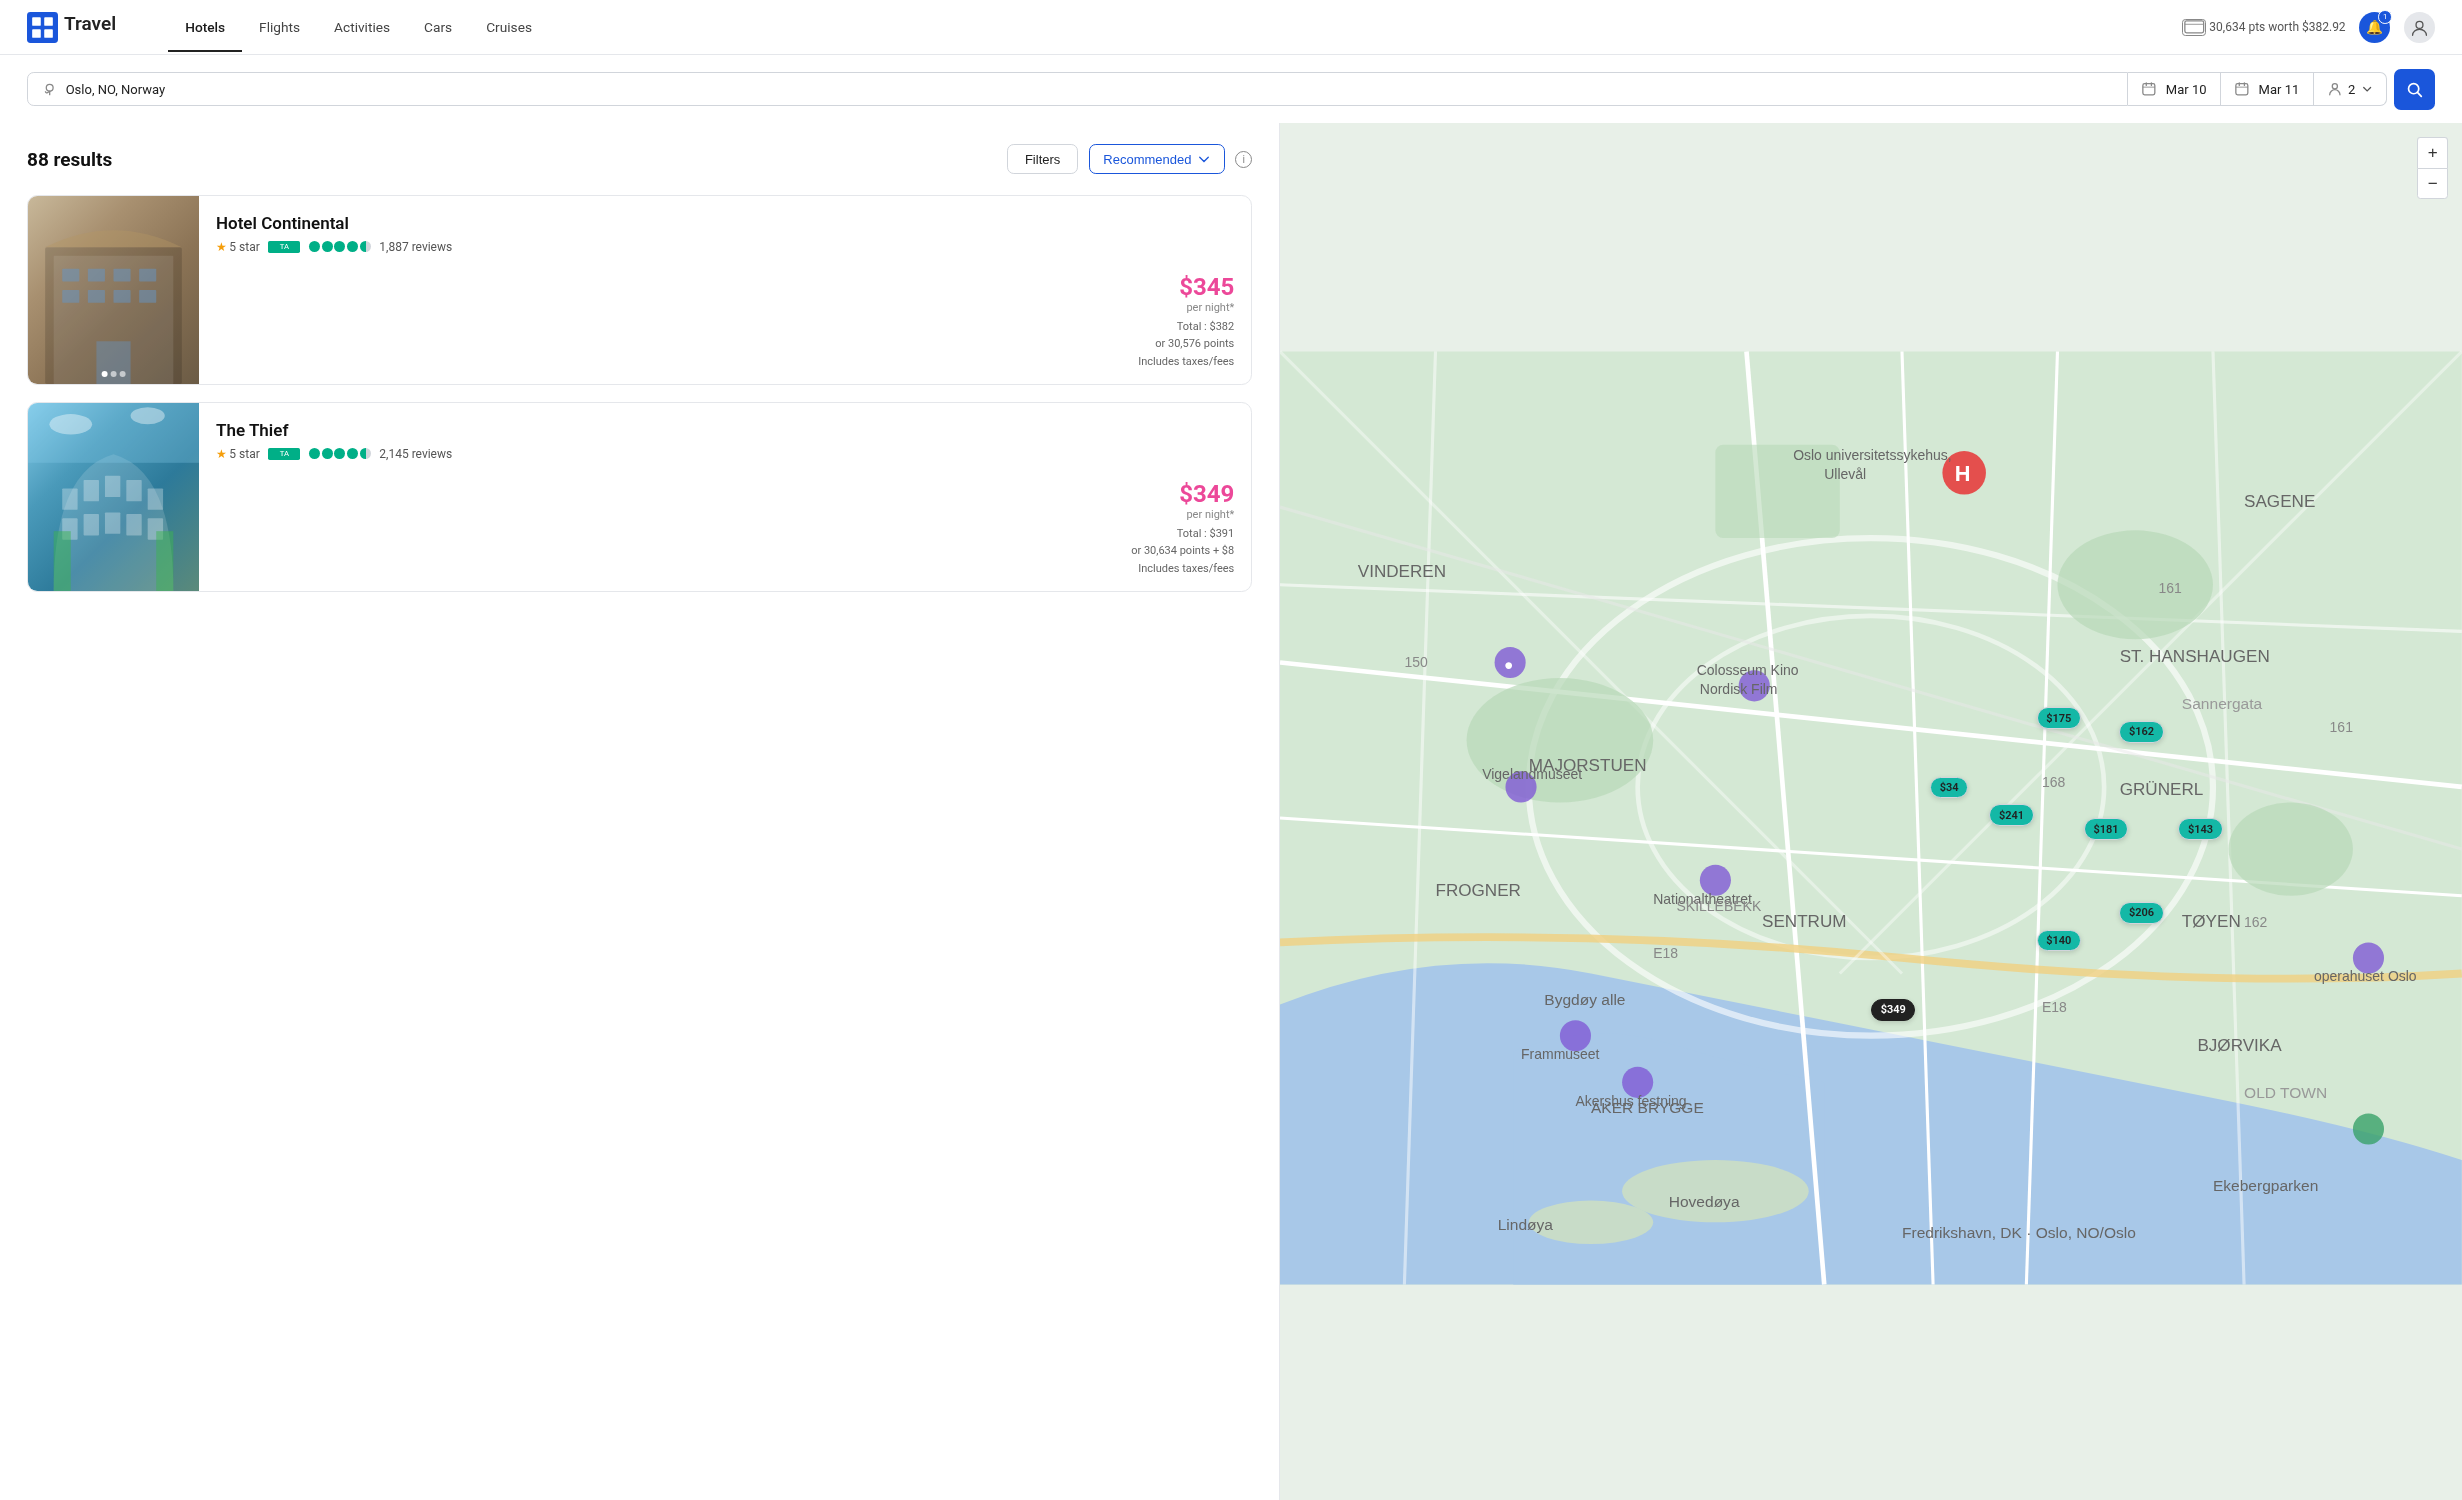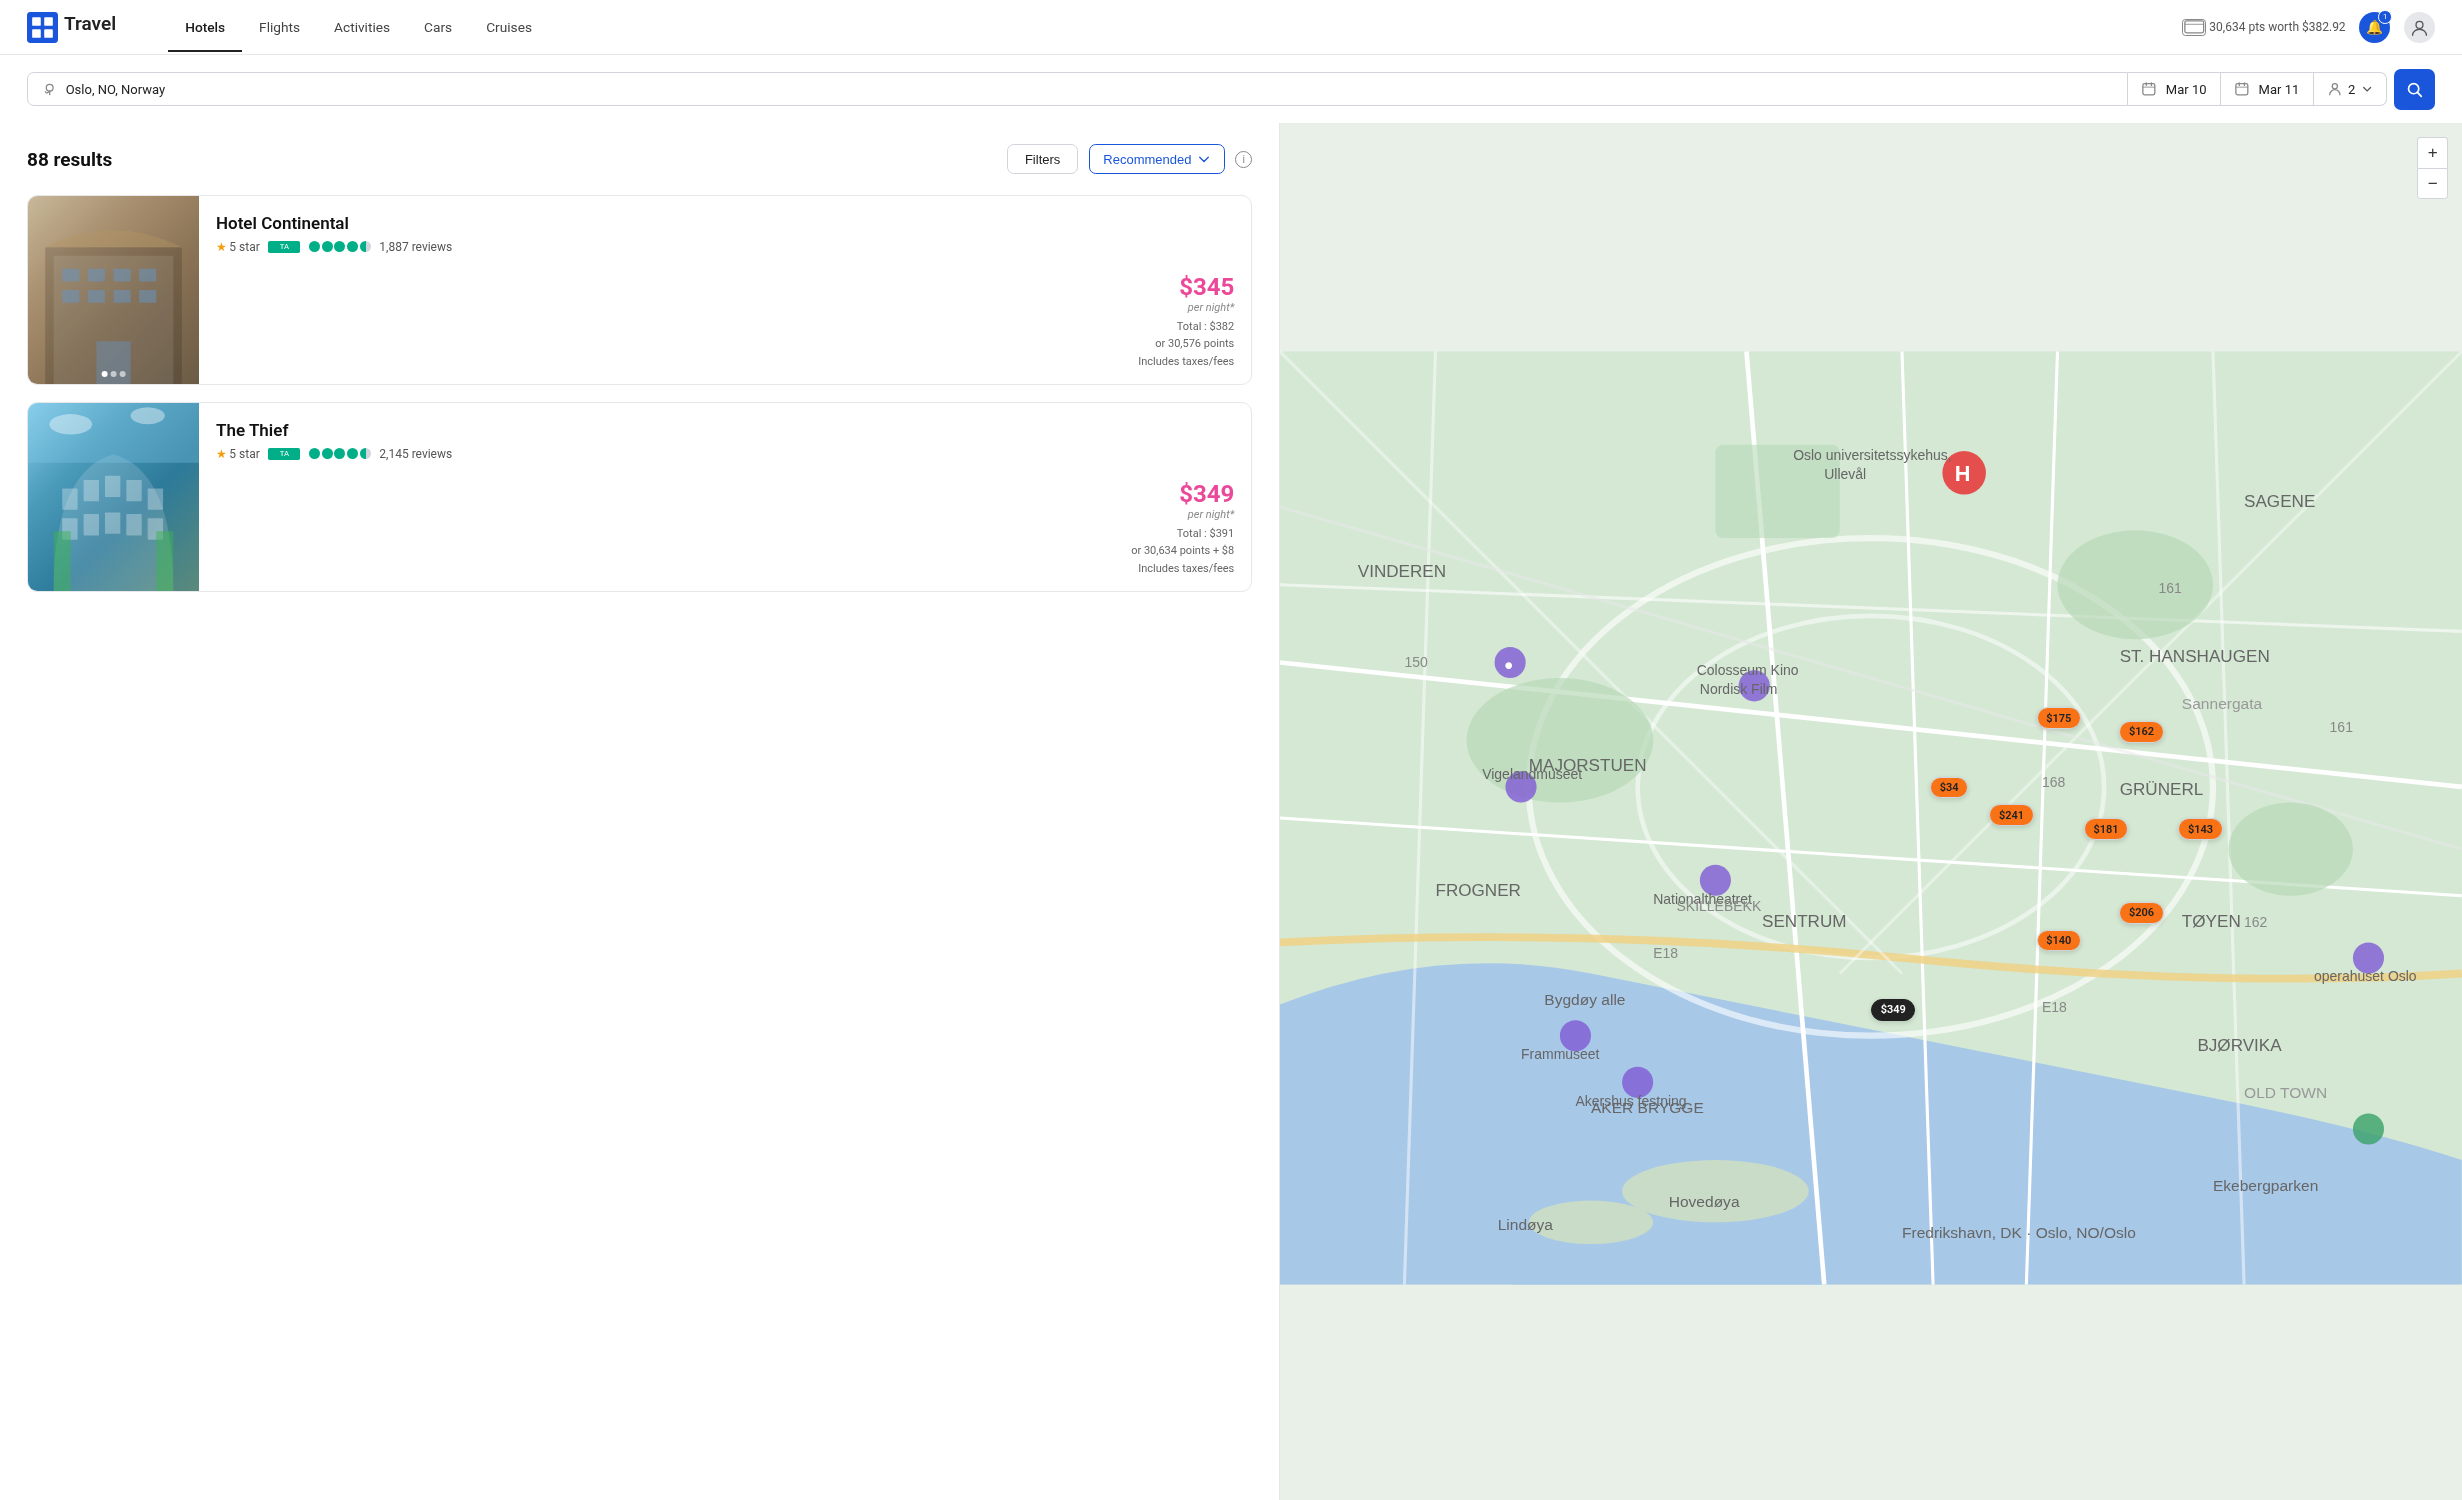--- a/index.html
+++ b/index.html
@@ -342,21 +342,20 @@
       text-align: right;
     }
     .hotel-price {
       font-size: 24px;
       font-weight: 700;
       color: #ec4899;
     }
     .per-night {
       font-size: 11px;
       color: #888;
-      font-style: italic;
     }
     .price-details {
       margin-top: 3.4px;
       font-size: 11px;
       color: #666;
       text-align: right;
       line-height: 1.6;
     }
 
     
@@ -399,21 +398,21 @@
       border-radius: 3.4px 3.4px 0 0;
       border-bottom: none;
     }
     .map-control-btn:last-child {
       border-radius: 0 0 3.4px 3.4px;
     }
 
     
     .price-marker {
       position: absolute;
-      background: #f97316;
+      background: #14b8a6;
       border: 1.3px solid #d1d5db;
       border-radius: 17px;
       padding: 3.4px 8.6px;
       font-size: 11px;
       font-weight: 600;
       color: #222;
       white-space: nowrap;
       box-shadow: 0 1.7px 5.1px rgba(0,0,0,0.15);
       cursor: pointer;
     }

